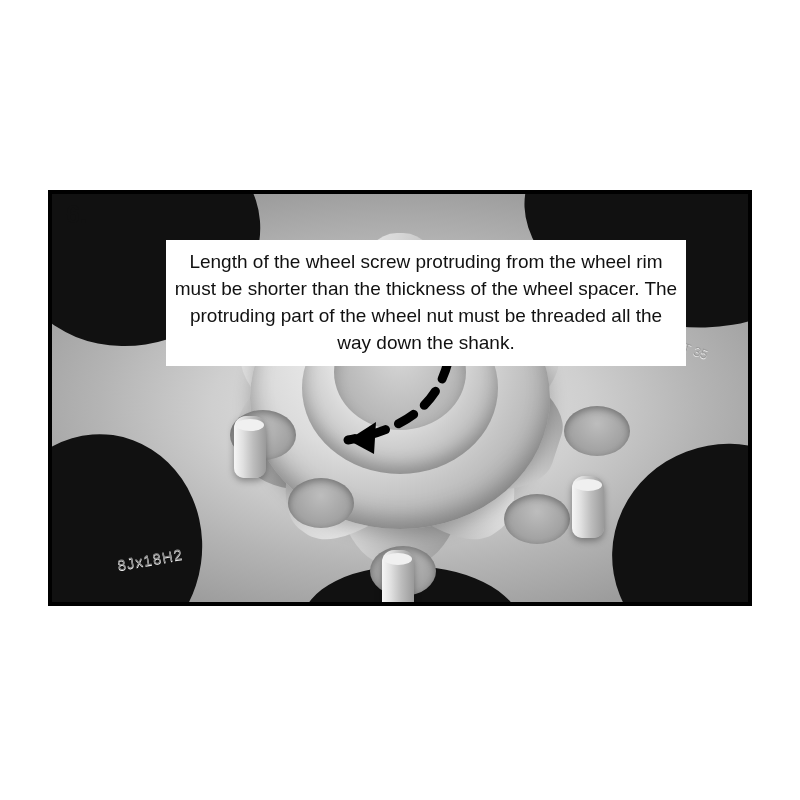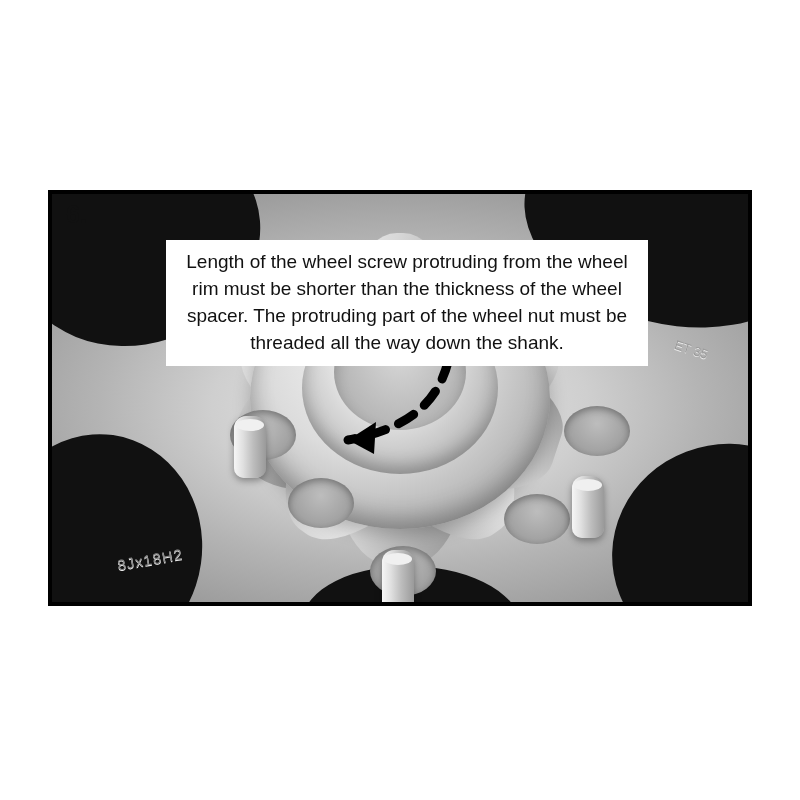--- a/index.html
+++ b/index.html
@@ -184,21 +184,21 @@
     font-weight: bold;
     color: #111111;
     z-index: 8;
   }
 
   
   #caption {
     position: absolute;
     left: 114px;
     top: 46px;
-    width: 482px;
+    width: 520px;
     background: #ffffff;
     color: #111111;
     font-size: 19px;
     line-height: 27px;
     text-align: center;
     padding: 8px 6px 10px 6px;
     box-sizing: border-box;
     z-index: 7;
   }
 

